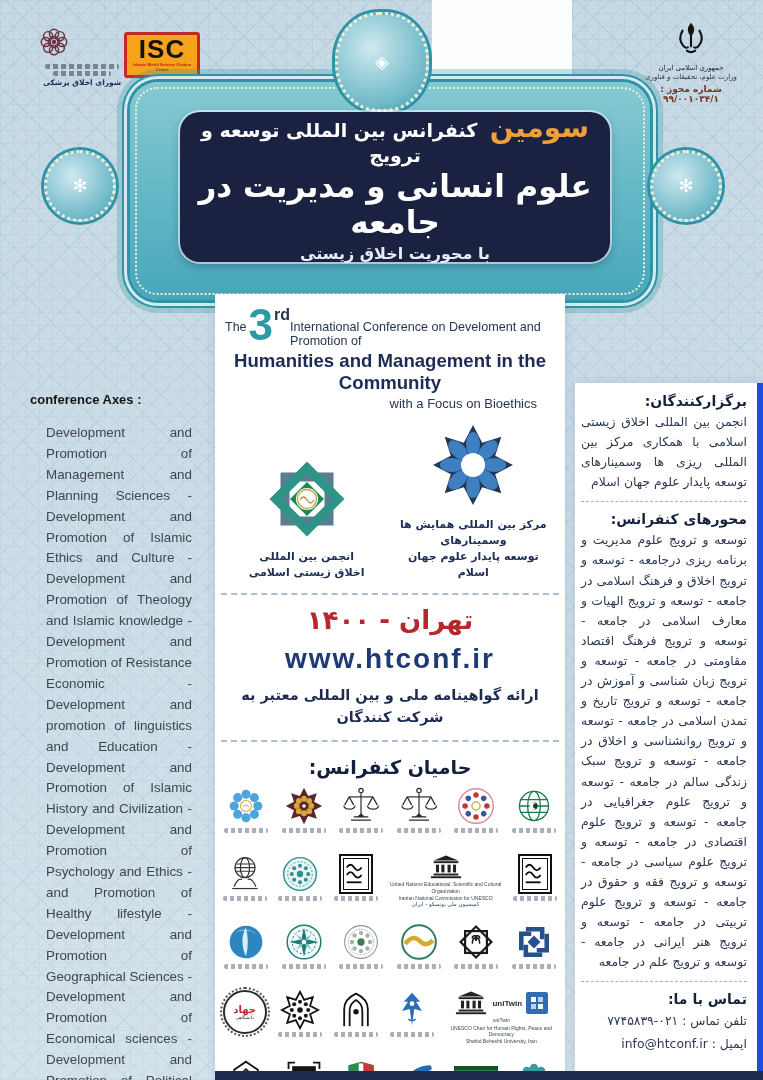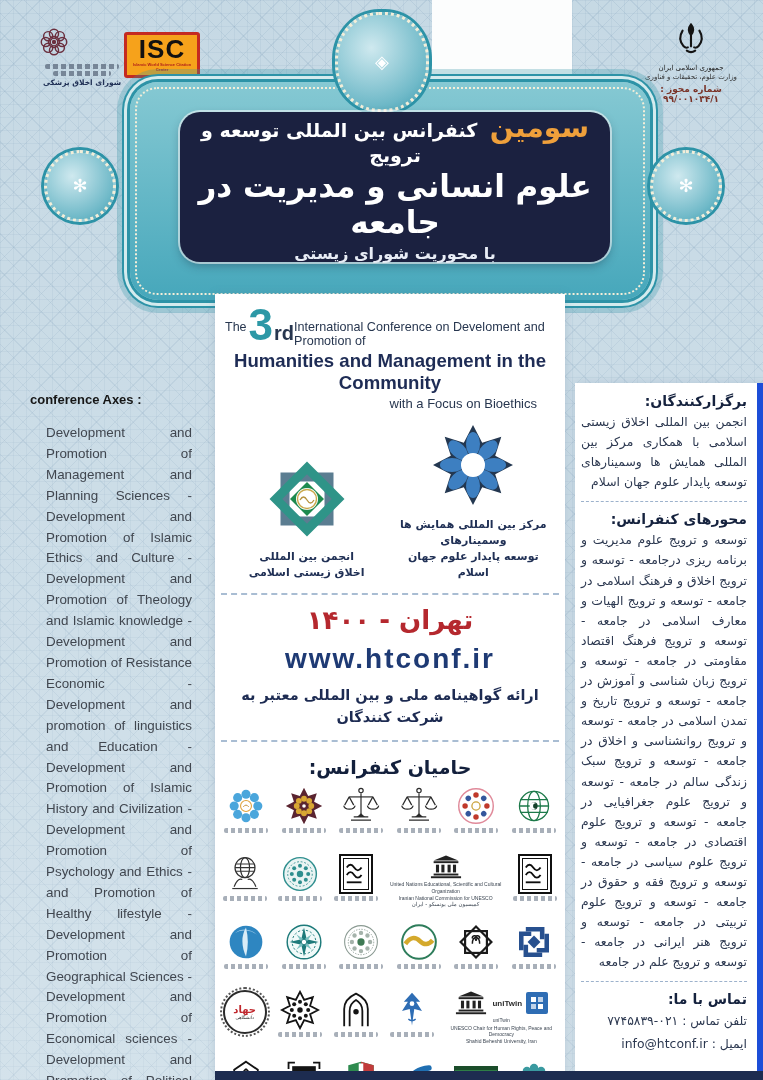--- a/index.html
+++ b/index.html
@@ -56,21 +56,21 @@
   .left-col{position:absolute;left:30px;top:392px;width:178px;}
   .left-col h3{margin:0 0 4px;font-size:13px;color:#161616;}
   .left-col p{margin:16px;font-size:13.4px;color:#40464f;text-align:justify;line-height:1.56;}
 
   .center-panel{position:absolute;left:215px;top:294px;width:350px;height:786px;background:#fff;
                 box-shadow:0 0 8px rgba(90,120,150,.25);}
   .en-title{padding:12px 10px 0;}
   .en-l1{display:flex;align-items:flex-start;justify-content:center;color:#27364f;}
   .en-l1 .the{font-size:12.5px;margin-top:14px;}
   .en-l1 .big3{font-size:44px;font-weight:bold;color:#2d98a6;line-height:.75;margin:2px 1px 0 2px;}
-  .en-l1 .rd{font-size:20px;font-weight:bold;margin-top:16px;}
+  .en-l1 .rd{font-size:16px;font-weight:bold;margin-top:0;}
   .en-l1 .l1t{font-size:12.6px;margin-top:14px;}
   .en-l2{font-size:18.6px;font-weight:bold;color:#1e2c55;text-align:center;margin-top:2px;}
   .en-l3{font-size:13px;color:#27364f;text-align:right;padding-right:18px;margin-top:2px;}
   .org-logos{display:flex;justify-content:space-evenly;align-items:flex-end;margin-top:12px;}
   .org{width:150px;text-align:center;}
   .org .cap{font-size:11px;font-weight:bold;color:#203055;white-space:pre-line;line-height:1.45;margin-top:6px;}
   .divider{border-top:2px dashed #a9bdd3;margin:12px 6px 10px;}
   .city{font-size:26px;font-weight:bold;color:#b5282e;text-align:center;margin-top:4px;}
   .site{font-size:28px;font-weight:bold;color:#1e3a74;text-align:center;letter-spacing:2px;margin-top:8px;}
   .cert{font-size:14.5px;font-weight:bold;color:#1d2b52;text-align:center;line-height:1.5;margin-top:10px;white-space:pre-line;}
@@ -156,21 +156,21 @@
     <div class="medal med-l">✻</div>
     <div class="medal med-r">✻</div>
     <div class="medal med-sm sm-l">✻</div>
     <div class="medal med-sm sm-r">✻</div>
     <div class="navy fa">
       <div class="banner-l1">
         <span class="hl">سومین</span>
         <span>کنفرانس بین المللی توسعه و ترویج</span>
       </div>
       <div class="banner-l2">علوم انسانی و مدیریت در جامعه</div>
-      <div class="banner-l3">با محوریت شورای زیستی</div>
+      <div class="banner-l3">با محوریت اخلاق زیستی</div>
     </div>
   </div>
 
   <aside class="left-col">
     <h3>conference Axes :</h3>
     <p>Development and Promotion of Management and Planning Sciences - Development and Promotion of Islamic Ethics and Culture - Development and Promotion of Theology and Islamic knowledge - Development and Promotion of Resistance Economic - Development and promotion of linguistics and Education - Development and Promotion of Islamic History and Civilization - Development and Promotion of Psychology and Ethics - and Promotion of Healthy lifestyle - Development and Promotion of Geographical Sciences - Development and Promotion of Economical sciences - Development and Promotion of Political Sciences - Development and Promotion of Law and Jurisprudence - Development and Promotion of Educational Sciences - Development and Promotion of Iranian Art - Development and Promotion of Science</p>
   </aside>
 
   <main class="center-panel">
     <div class="en-title">
@@ -567,21 +567,21 @@
               <circle cx="22" cy="22" r="7.5" fill="#fff"></circle>
               <circle cx="22" cy="22" r="5" fill="#2e86c1"></circle>
             </svg>
           </div>
         </div>
       </div>
   </main>
 
   <aside class="right-col fa">
     <h3>برگزارکنندگان:</h3>
-    <p>انجمن بین المللی اخلاق زیستی اسلامی با همکاری مرکز بین المللی همایش ها وسمینارهای توسعه پایدار علوم جهان اسلام</p>
+    <p>انجمن بین المللی اخلاق زیستی اسلامی با همکاری مرکز بین المللی ریزی ها وسمینارهای توسعه پایدار علوم جهان اسلام</p>
     <div class="rdiv"></div>
     <h3>محورهای کنفرانس:</h3>
     <p>توسعه و ترویج علوم مدیریت و برنامه ریزی درجامعه - توسعه و ترویج اخلاق و فرهنگ اسلامی در جامعه - توسعه و ترویج الهیات و معارف اسلامی در جامعه - توسعه و ترویج فرهنگ اقتصاد مقاومتی در جامعه - توسعه و ترویج زبان شناسی و آموزش در جامعه - توسعه و ترویج تاریخ و تمدن اسلامی در جامعه - توسعه و ترویج روانشناسی و اخلاق در جامعه - توسعه و ترویج سبک زندگی سالم در جامعه - توسعه و ترویج علوم جغرافیایی در جامعه - توسعه و ترویج علوم اقتصادی در جامعه - توسعه و ترویج علوم سیاسی در جامعه - توسعه و ترویج فقه و حقوق در جامعه - توسعه و ترویج علوم تربیتی در جامعه - توسعه و ترویج هنر ایرانی در جامعه - توسعه و ترویج علم در جامعه</p>
     <div class="rdiv"></div>
     <div class="contact">
       <h3>تماس با ما:</h3>
       <p>تلفن تماس : ۰۲۱-۷۷۴۵۸۳۹</p>
       <p>ایمیل : info@htconf.ir</p>
     </div>
   </aside>

